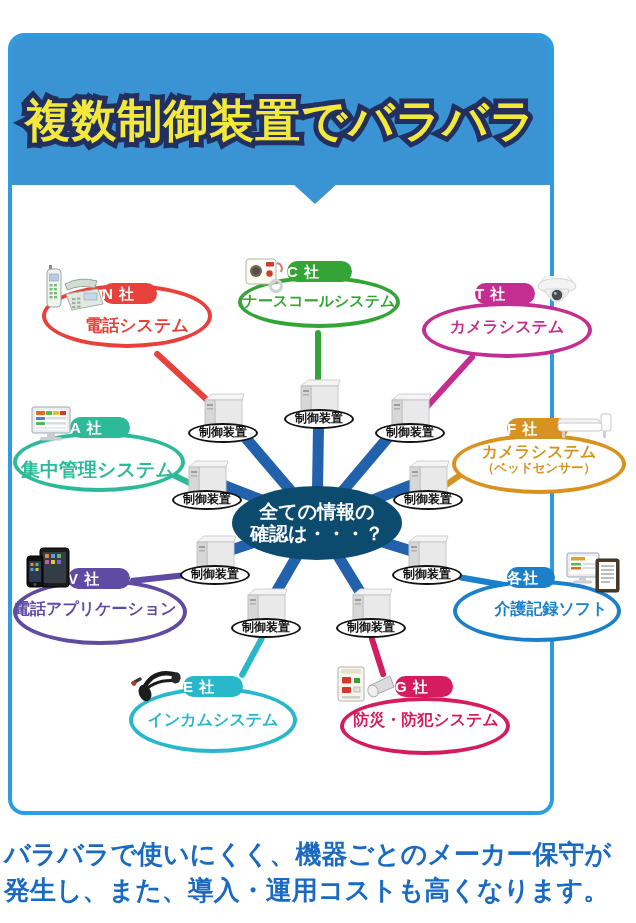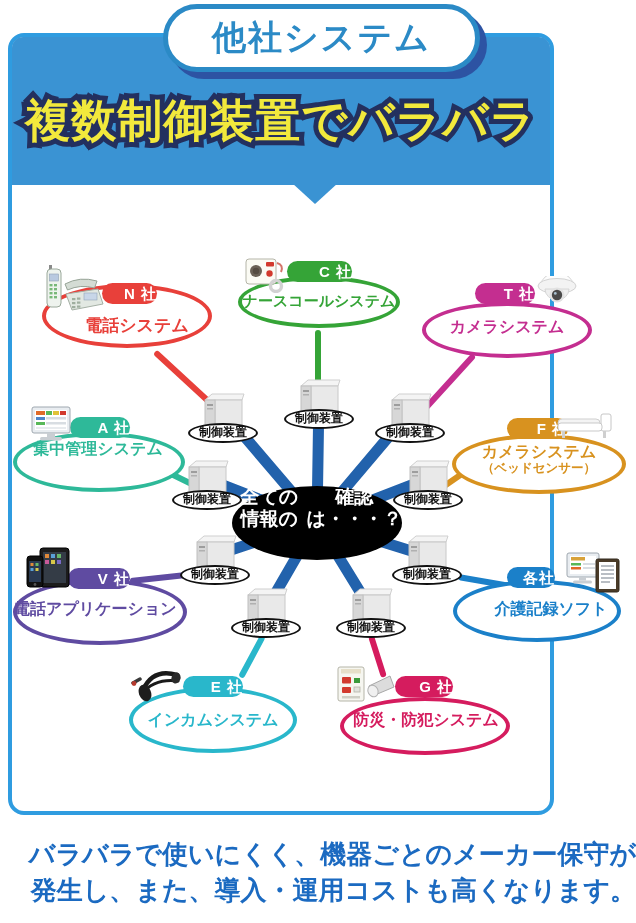--- a/index.html
+++ b/index.html
@@ -28,53 +28,52 @@
   .title-fill{position:relative;color:#f2e93c;}
 
   
   .c-n{--col:#e8403a;} .c-c{--col:#35a437;} .c-t{--col:#c42e90;}
   .c-a{--col:#2eb999;} .c-f{--col:#d8921f;} .c-v{--col:#5f4ba1;}
   .c-k{--col:#1b80c9;} .c-e{--col:#29b7cb;} .c-g{--col:#d51c5e;}
 
   .ellipse{position:absolute;box-sizing:border-box;border:4px solid var(--col);
     border-radius:50%;background:#fff;}
   .sbadge{position:absolute;height:21px;background:var(--col);color:#fff;border-radius:11px;
-    font-size:15px;font-weight:bold;text-align:right;line-height:21px;letter-spacing:1px;}
+    font-size:15px;font-weight:bold;text-align:left;line-height:21px;letter-spacing:1px;}
   .sname{position:absolute;color:var(--col);font-weight:bold;text-align:center;font-size:16px;
     letter-spacing:0;white-space:nowrap;}
   .sys{position:absolute;left:0;top:0;z-index:2;}
   .sys svg{position:absolute;}
 
   
   .line{position:absolute;transform-origin:0 50%;}
   .clink{height:6px;background:var(--col);border-radius:3px;z-index:1;}
   .spoke{height:11px;background:#2262ac;border-radius:5px;z-index:3;}
 
   
   .server{position:absolute;z-index:4;}
   .cd-label{position:absolute;width:70px;height:20px;box-sizing:border-box;background:#fff;
     border:2px solid #111;border-radius:50%;color:#111;font-size:12px;font-weight:bold;
     text-align:center;line-height:15px;z-index:5;}
 
   
-  .hub{position:absolute;left:232px;top:486px;width:170px;height:74px;background:#000000;
+  .hub{position:absolute;left:232px;top:486px;width:170px;height:74px;background:#0c4a6e;
     border-radius:50%;color:#fff;font-weight:bold;font-size:19px;text-align:center;
-    display:flex;flex-direction:row;justify-content:center;line-height:22px;z-index:6;
+    display:flex;flex-direction:column;justify-content:center;line-height:22px;z-index:6;
     letter-spacing:0;}
 
   
   .footer{position:absolute;left:4px;top:836px;width:632px;color:#1b6ac1;font-size:26px;
-    font-weight:bold;line-height:36px;letter-spacing:0;text-align:right;}
+    font-weight:bold;line-height:36px;letter-spacing:0;}
 </style>
 </head>
 <body>
 
 <div class="canvas">
 
-  <div class="top-badge">他社システム</div>
 
   <div class="panel">
     <div class="panel-header">
       <div class="title-wrap">
         <span class="title-stroke">複数制御装置でバラバラ</span>
         <span class="title-fill">複数制御装置でバラバラ</span>
       </div>
     </div>
   </div>
   <div class="pointer"></div>
@@ -146,21 +145,21 @@
       <path d="M9 13 a12 11 0 0 0 24 0 z" fill="#efefef" stroke="#d6d6d6"></path>
       <circle cx="21" cy="19" r="7.5" fill="#e2e2e2"></circle>
       <circle cx="21" cy="19" r="5.2" fill="#4a4a4a"></circle>
       <circle cx="19.3" cy="17.4" r="1.4" fill="#a9c0d0"></circle>
     </svg>
   </div>
 
   <div class="sys c-a">
     <div class="ellipse" style="left:13px;top:432px;width:172px;height:60px"></div>
     <div class="sbadge" style="left:70px;top:417px;width:60px">A 社</div>
-    <div class="sname" style="left:18px;top:439px;width:160px;font-size:16px">集中管理システム</div>
+    <div class="sname" style="left:18px;top:457px;width:160px;font-size:19px">集中管理システム</div>
     <svg style="left:31px;top:406px" width="40" height="36" viewBox="0 0 40 36">
       <rect x="1" y="1" width="38" height="26" rx="2" fill="#e9edf1" stroke="#9fa8b0"></rect>
       <rect x="4" y="4" width="32" height="20" fill="#ffffff"></rect>
       <rect x="5" y="5" width="9" height="4" fill="#e06a28"></rect>
       <rect x="15" y="5" width="6" height="4" fill="#58b858"></rect>
       <rect x="22" y="5" width="6" height="4" fill="#e0c238"></rect>
       <rect x="29" y="5" width="6" height="4" fill="#d23a2e"></rect>
       <rect x="5" y="11" width="9" height="3" fill="#4f84c8"></rect>
       <rect x="15" y="11" width="20" height="2.5" fill="#d8dde2"></rect>
       <rect x="5" y="16" width="9" height="3" fill="#58b858"></rect>

